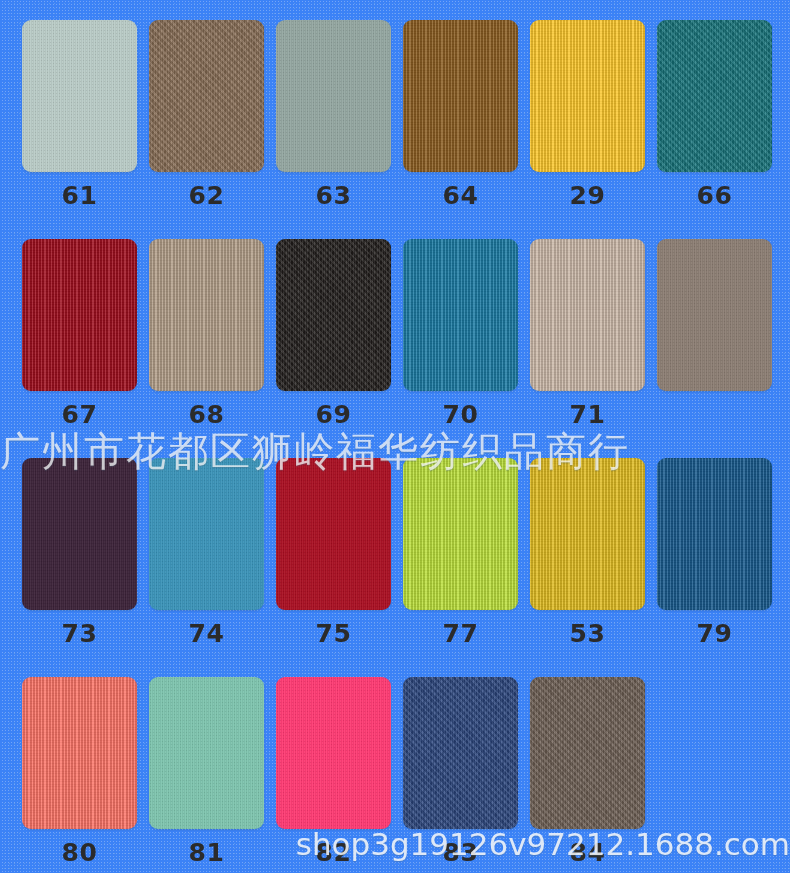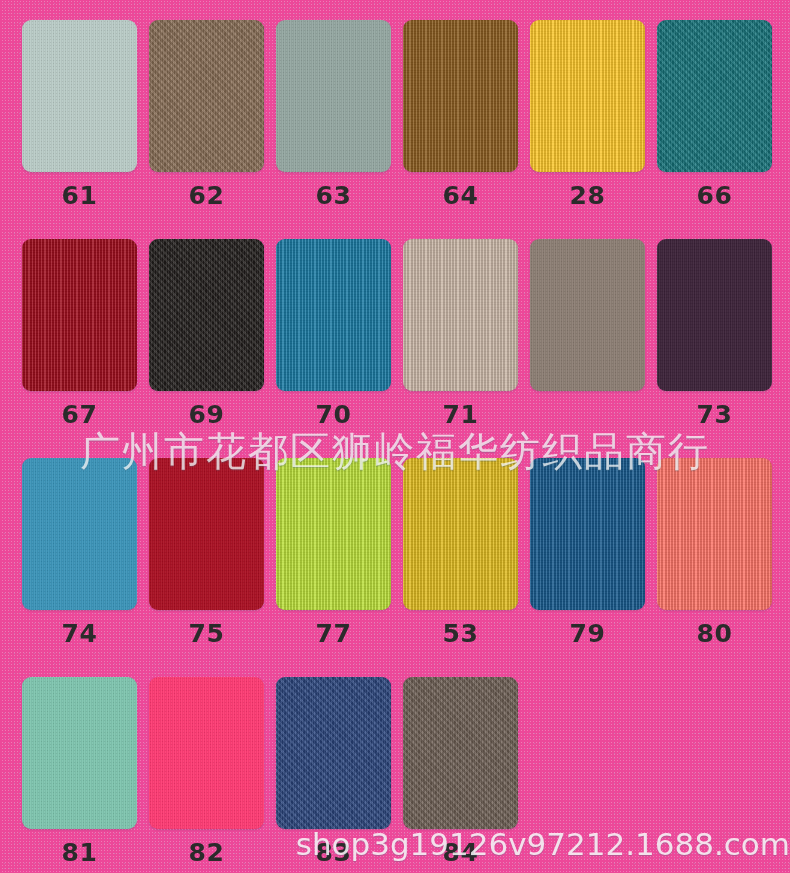--- a/index.html
+++ b/index.html
@@ -11,21 +11,21 @@
     width: 790px;
     height: 873px;
     font-family: "Liberation Sans", sans-serif;
     overflow: hidden;
   }
 
   #board {
     position: relative;
     width: 790px;
     height: 873px;
-    background-color: #ec4899;
+    background-color: #3b82f6;
     overflow: hidden;
   }
 
   
   #board::before {
     content: "";
     position: absolute;
     inset: 0;
     pointer-events: none;
     z-index: 0;
@@ -171,21 +171,20 @@
     pointer-events: none;
     white-space: nowrap;
     color: rgba(255,255,255,.72);
     text-shadow: 0 1px 1px rgba(80,110,130,.35);
     user-select: none;
   }
   #watermark-company {
     left: 0;
     right: 0;
     top: 424px;
-    text-align: center;
     font-family: "DejaVu Sans", "Liberation Sans", sans-serif;
     font-size: 40px;
     font-weight: 500;
     letter-spacing: 2px;
   }
   #watermark-shop {
     left: 0;
     right: 0;
     top: 826px;
     text-align: right;
@@ -214,31 +213,35 @@
       <div class="cell">
         <div class="swatch weave-fine" style="background-color: rgb(147, 166, 160);"></div>
         <div class="label">63</div>
       </div>
       <div class="cell">
         <div class="swatch weave-rib" style="background-color: rgb(138, 92, 32);"></div>
         <div class="label">64</div>
       </div>
       <div class="cell">
         <div class="swatch weave-rib" style="background-color: rgb(252, 199, 42);"></div>
-        <div class="label">28</div>
+        <div class="label">29</div>
       </div>
       <div class="cell">
         <div class="swatch weave-coarse" style="background-color: rgb(21, 117, 124);"></div>
         <div class="label">66</div>
       </div>
       <div class="cell">
         <div class="swatch weave-rib" style="background-color: rgb(158, 12, 28);"></div>
         <div class="label">67</div>
       </div>
       <div class="cell">
+        <div class="swatch weave-rib" style="background-color: rgb(178, 158, 136);"></div>
+        <div class="label">68</div>
+      </div>
+      <div class="cell">
         <div class="swatch weave-coarse" style="background-color: rgb(34, 30, 28);"></div>
         <div class="label">69</div>
       </div>
       <div class="cell">
         <div class="swatch weave-rib" style="background-color: rgb(26, 122, 163);"></div>
         <div class="label">70</div>
       </div>
       <div class="cell">
         <div class="swatch weave-rib" style="background-color: rgb(203, 184, 168);"></div>
         <div class="label">71</div>

